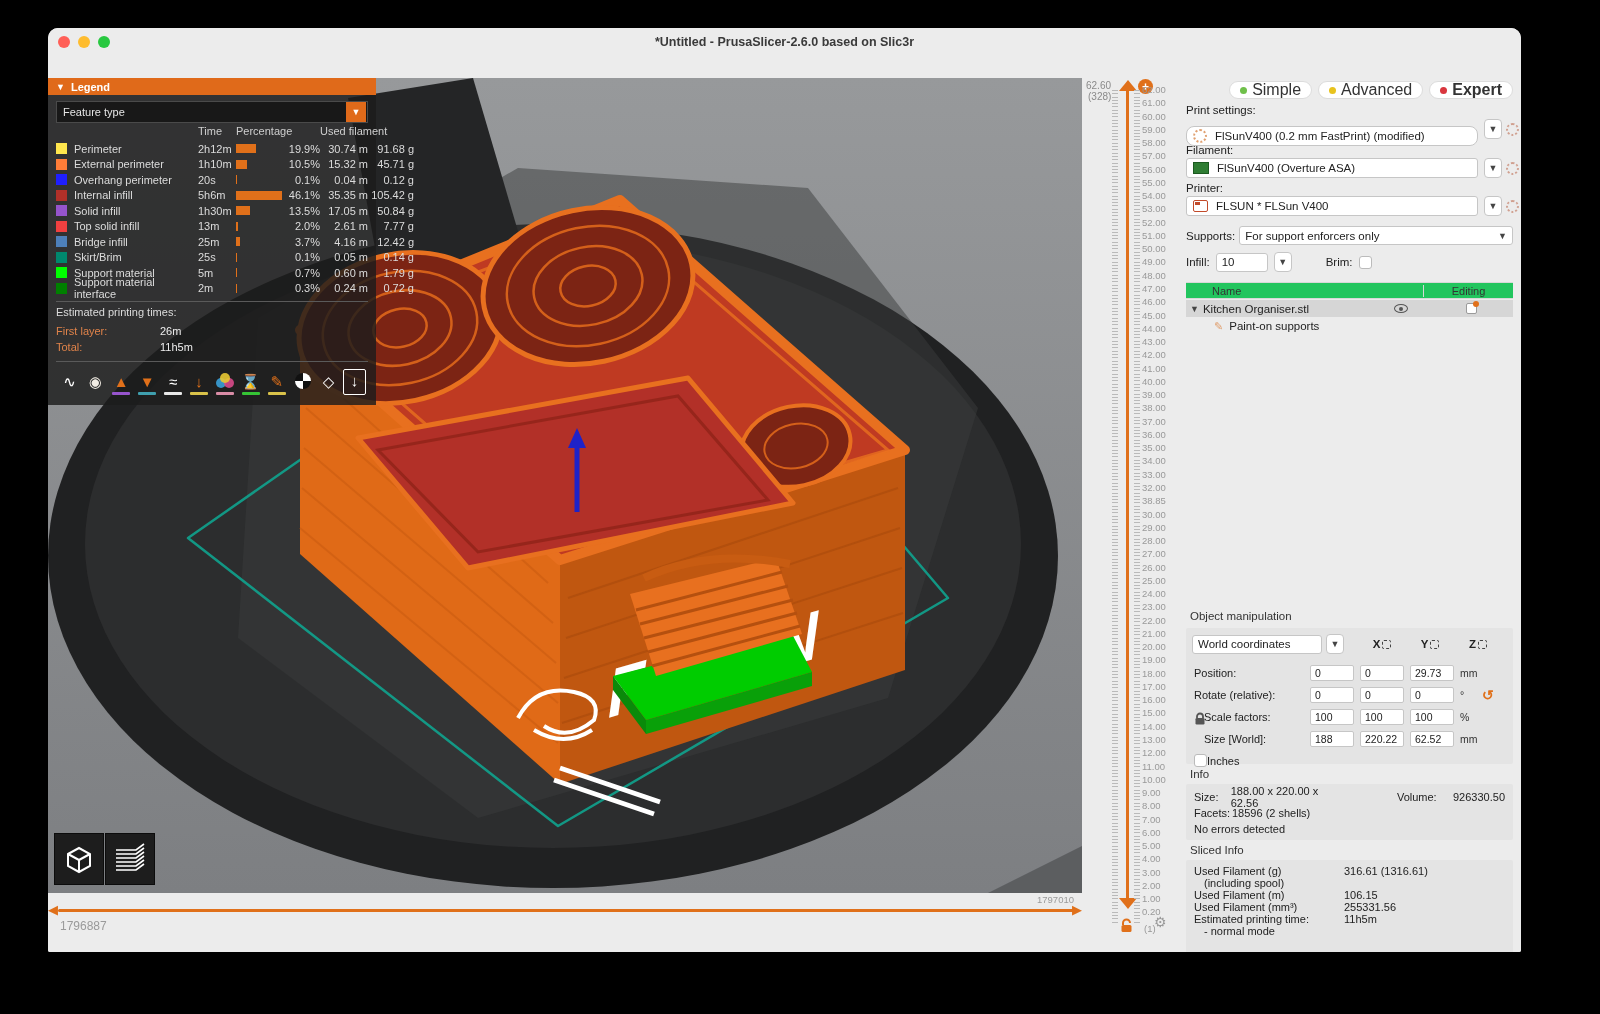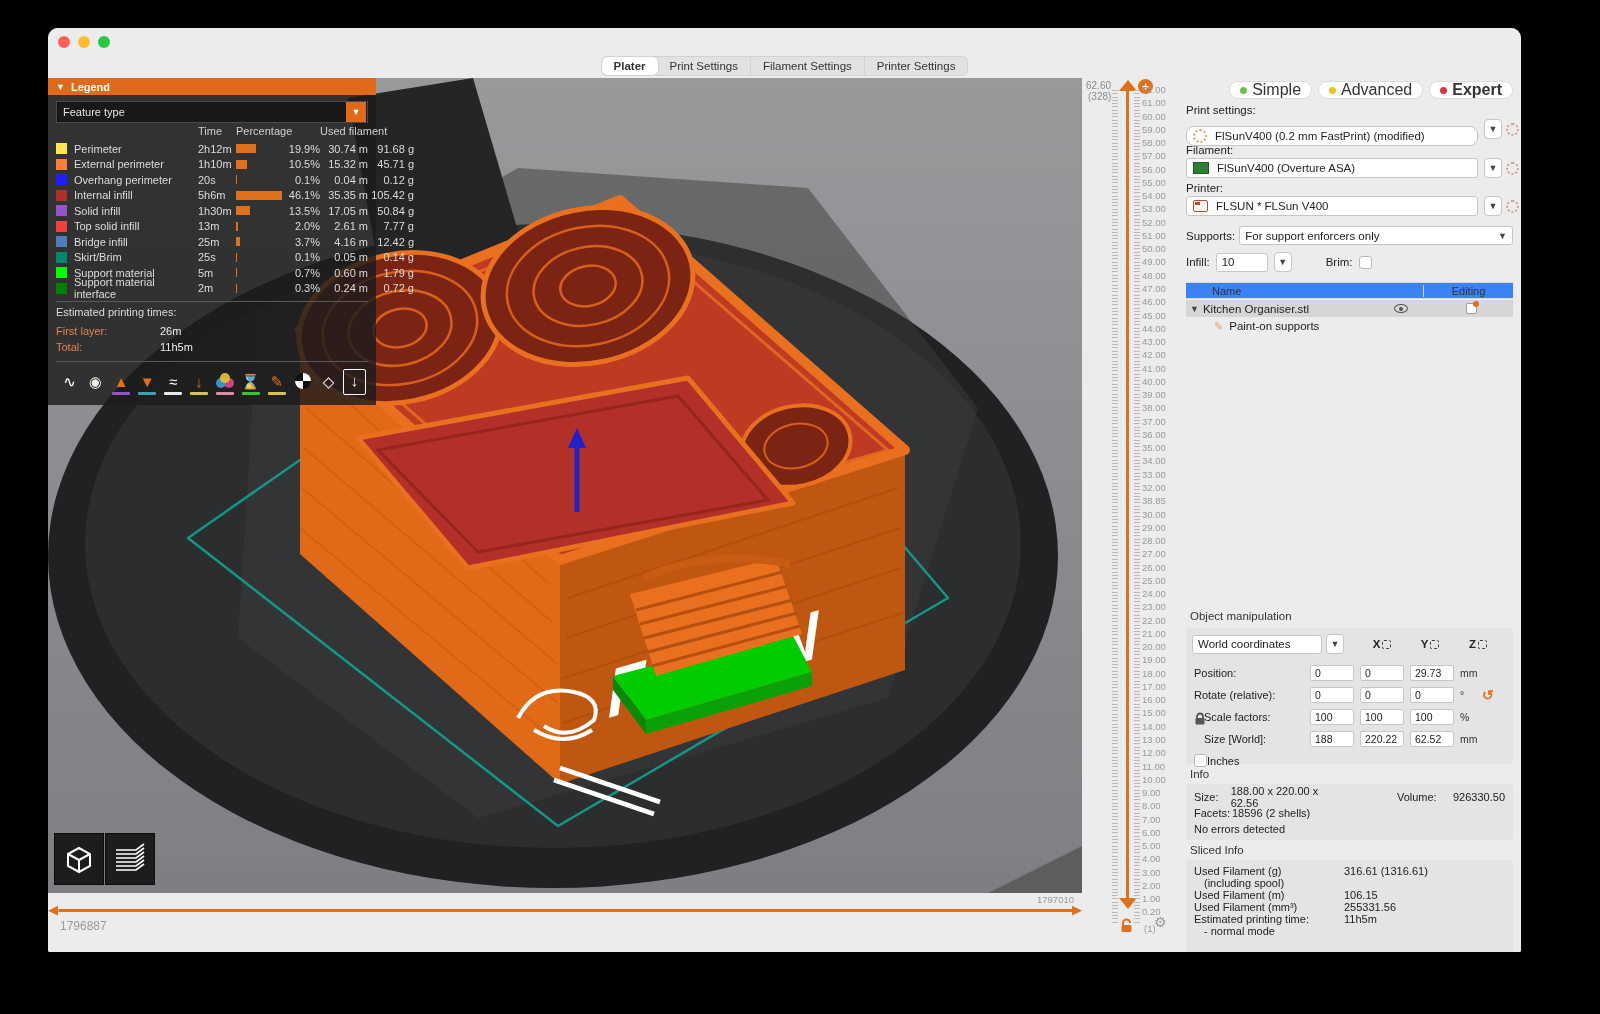--- a/index.html
+++ b/index.html
@@ -103,21 +103,21 @@
   .combo-gear { position:absolute; width:13px; height:13px; border:2px dotted #d0a090; border-radius:50%; }
   .spool-icon { width:14px; height:14px; border:2px dotted #e0a070; border-radius:50%; flex:0 0 auto; }
   .fil-swatch { width:16px; height:12px; background:#2f7d33; border:1px solid #1c5a20; flex:0 0 auto; }
   .printer-icon { width:15px; height:12px; border:1.5px solid #c24a2a; border-radius:2px; position:relative; flex:0 0 auto; }
   .printer-icon:after { content:""; position:absolute; left:1px; top:1px; width:5px; height:3px; background:#c24a2a; }
   .sel-box { background:#fff; border:1px solid #c6c6c6; border-radius:3px; display:flex; align-items:center; padding:0 5px; height:19px; }
   #supports-row { position:absolute; left:8px; top:128px; width:327px; display:flex; align-items:center; gap:4px; }
   #supports-box { flex:1; justify-content:space-between; }
   #infill-row { position:absolute; left:8px; top:154px; display:flex; align-items:center; gap:6px; }
   .chk { width:13px; height:13px; background:#fff; border:1px solid #bbb; border-radius:3px; }
-  #obj-header { position:absolute; left:8px; top:182px; width:327px; height:17px; border-top:1px solid #d8d8d8; border-bottom:1px solid #d8d8d8; display:flex; align-items:center; font-size:11px; color:#333; background:#3b82f6; }
+  #obj-header { position:absolute; left:8px; top:182px; width:327px; height:17px; border-top:1px solid #d8d8d8; border-bottom:1px solid #d8d8d8; display:flex; align-items:center; font-size:11px; color:#333; background:#22c55e; }
   #obj-header .oh-name { padding-left:26px; flex:1; }
   #obj-header .oh-edit { width:90px; border-left:1px solid #d8d8d8; text-align:center; }
   #obj-row { position:absolute; left:8px; top:200px; width:327px; height:17px; background:#d6d6d6; display:flex; align-items:center; font-size:11.5px; }
   #obj-row .caret { margin:0 4px 0 4px; font-size:9px; color:#444; }
   #obj-row .obj-name { flex:1; }
   .eye { width:14px; height:9px; border:1.5px solid #555; border-radius:50%; position:relative; margin-right:58px; }
   .eye:after { content:""; position:absolute; left:4px; top:1.5px; width:4px; height:4px; background:#555; border-radius:50%; }
   .edit-ic { width:11px; height:11px; border:1.5px solid #9a9a9a; border-radius:2px; position:relative; margin-right:36px; background:#fff; }
   .edit-ic:after { content:""; position:absolute; right:-3px; top:-3px; width:6px; height:6px; border-radius:50%; background:#e0701a; }
   #obj-subrow { position:absolute; left:8px; top:217px; width:327px; height:16px; display:flex; align-items:center; font-size:11.5px; }
@@ -158,30 +158,23 @@
 </head>
 <body>
 
 <div id="app">
   <div id="window">
 
     <div id="titlebar">
       <div id="tl-close" class="traffic"></div>
       <div id="tl-min" class="traffic"></div>
       <div id="tl-zoom" class="traffic"></div>
+      <div id="window-title">*Untitled - PrusaSlicer-2.6.0 based on Slic3r</div>
     </div>
 
-    <div id="tabbar">
-      <div id="tabseg">
-          <div class="tab active">Plater</div>
-          <div class="tab">Print Settings</div>
-          <div class="tab">Filament Settings</div>
-          <div class="tab">Printer Settings</div>
-        </div>
-    </div>
 
     <div id="viewport">
       <svg width="1034" height="815" viewBox="0 0 1034 815">
         <defs>
           <linearGradient id="vpbg" x1="0" y1="0" x2="0" y2="1">
             <stop offset="0" stop-color="#97999b"></stop>
               <stop offset="1" stop-color="#7d7f82"></stop>
           </linearGradient>
         </defs>
         <rect width="1034" height="815" fill="url(#vpbg)"></rect>

